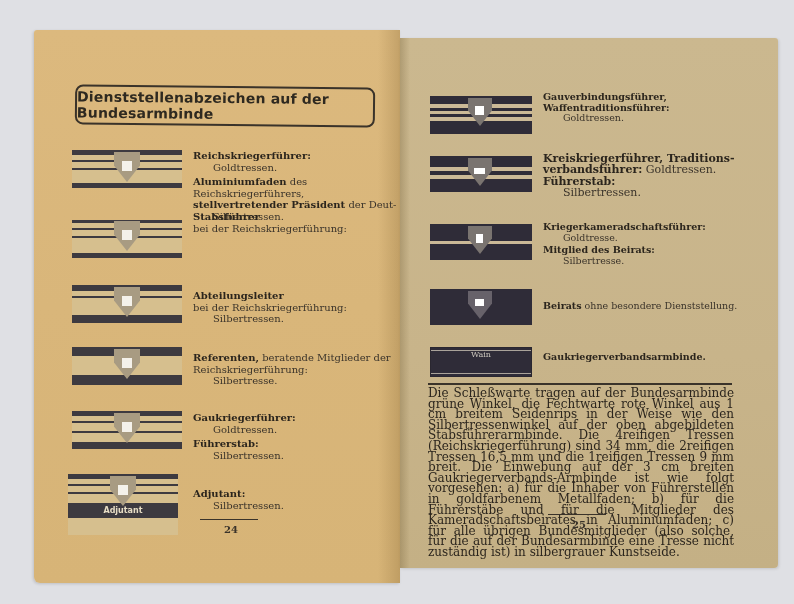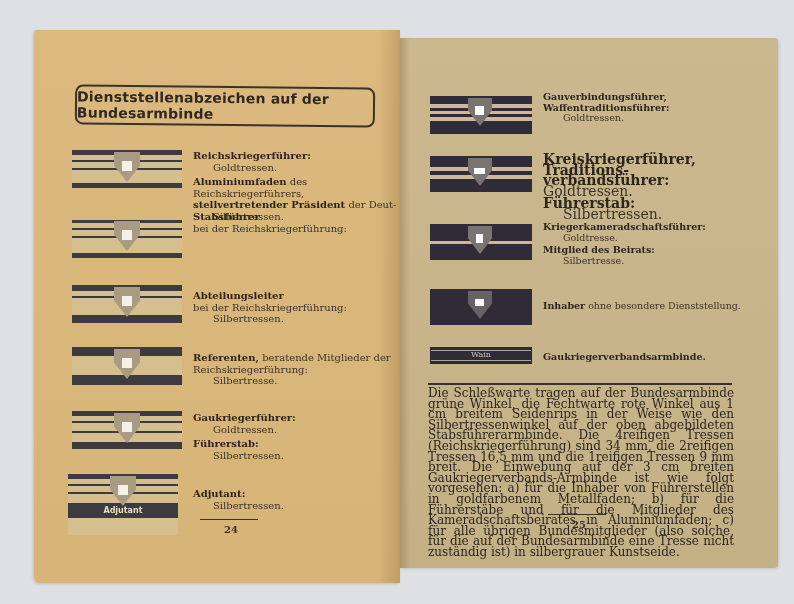--- a/index.html
+++ b/index.html
@@ -166,49 +166,49 @@
   <div class="light" style="top:17px;height:3px"></div>
   <div class="shield" style="position:absolute;left:38px;top:2px;width:24px;height:28px;background:#7a7470;clip-path:polygon(0 0,100% 0,100% 45%,50% 100%,0 45%)">
       <span style="position:absolute;left:8px;top:8px;width:7px;height:9px;background:#fff"></span>
     </div>
 </div>
 <div class="right-band" style="left:430px;top:289px;height:36px">
   <div class="shield" style="position:absolute;left:38px;top:2px;width:24px;height:28px;background:#67626a;clip-path:polygon(0 0,100% 0,100% 45%,50% 100%,0 45%)">
       <span style="position:absolute;left:7px;top:8px;width:9px;height:7px;background:#fff"></span>
     </div>
 </div>
-<div class="right-band" style="left:430px;top:347px;height:17px;border:1px solid #2a2730">
+<div class="right-band" style="left:430px;top:347px;height:30px;border:1px solid #2a2730">
   <div class="light" style="top:2px;height:1px;background:#aaa39a"></div>
   <div class="light" style="bottom:2px;height:1px;background:#aaa39a"></div>
   <span style="position:absolute;left:0;right:0;top:2px;text-align:center;color:#c9c4ba;font-size:8px">Wain</span>
 </div>
 
 <div class="entry" style="left:543px;top:92px;width:220px;font-size:9.5px;line-height:10.5px">
   <span class="b">Gauverbindungsführer,</span><br>
   <span class="b">Waffentraditionsführer:</span>
   <span class="ind">Goldtressen.</span>
 </div>
-<div class="entry" style="left:543px;top:154px;width:220px;font-size:14px;line-height:10.5px">
+<div class="entry" style="left:543px;top:154px;width:220px;font-size:11px;line-height:10.5px">
   <span class="b">Kreiskriegerführer, Traditions-</span><br>
   <span class="b">verbandsführer:</span><span> Goldtressen.</span>
   <div style="margin-top:2px">
     <span class="b">Führerstab:</span>
     <span class="ind">Silbertressen.</span>
   </div>
 </div>
 <div class="entry" style="left:543px;top:222px;width:220px;font-size:9.5px;line-height:10.5px">
   <span class="b">Kriegerkameradschaftsführer:</span>
   <span class="ind">Goldtresse.</span>
   <div style="margin-top:2px">
     <span class="b">Mitglied des Beirats:</span>
     <span class="ind">Silbertresse.</span>
   </div>
 </div>
 <div class="entry" style="left:543px;top:300px;width:230px;font-size:9.5px">
-  <span class="b">Inhaber</span><span> ohne besondere Dienststellung.</span>
+  <span class="b">Beirats</span><span> ohne besondere Dienststellung.</span>
 </div>
 <div class="entry" style="left:543px;top:351px;width:230px;font-size:9.5px">
   <span class="b">Gaukriegerverbandsarmbinde.</span>
 </div>
 
 <div class="rule" style="left:428px;top:383px;width:304px;height:1.5px"></div>
 <div class="para">Die Schleßwarte tragen auf der Bundesarmbinde grüne Winkel, die Fechtwarte rote Winkel aus 1 cm breitem Seidenrips in der Weise wie den Silbertressenwinkel auf der oben abgebildeten Stabsführerarmbinde. Die 4reifigen Tressen (Reichskriegerführung) sind 34 mm, die 2reifigen Tressen 16,5 mm und die 1reifigen Tressen 9 mm breit. Die Einwebung auf der 3 cm breiten Gaukriegerverbands-Armbinde ist wie folgt vorgesehen: a) für die Inhaber von Führerstellen in goldfarbenem Metallfaden; b) für die Führerstäbe und für die Mitglieder des Kameradschaftsbeirates in Aluminiumfaden; c) für alle übrigen Bundesmitglieder (also solche, für die auf der Bundesarmbinde eine Tresse nicht zuständig ist) in silbergrauer Kunstseide.</div>
 
 <div class="rule" style="left:548px;top:514px;width:58px"></div>
 <div class="pagenum" style="left:572px;top:519px">25</div>

